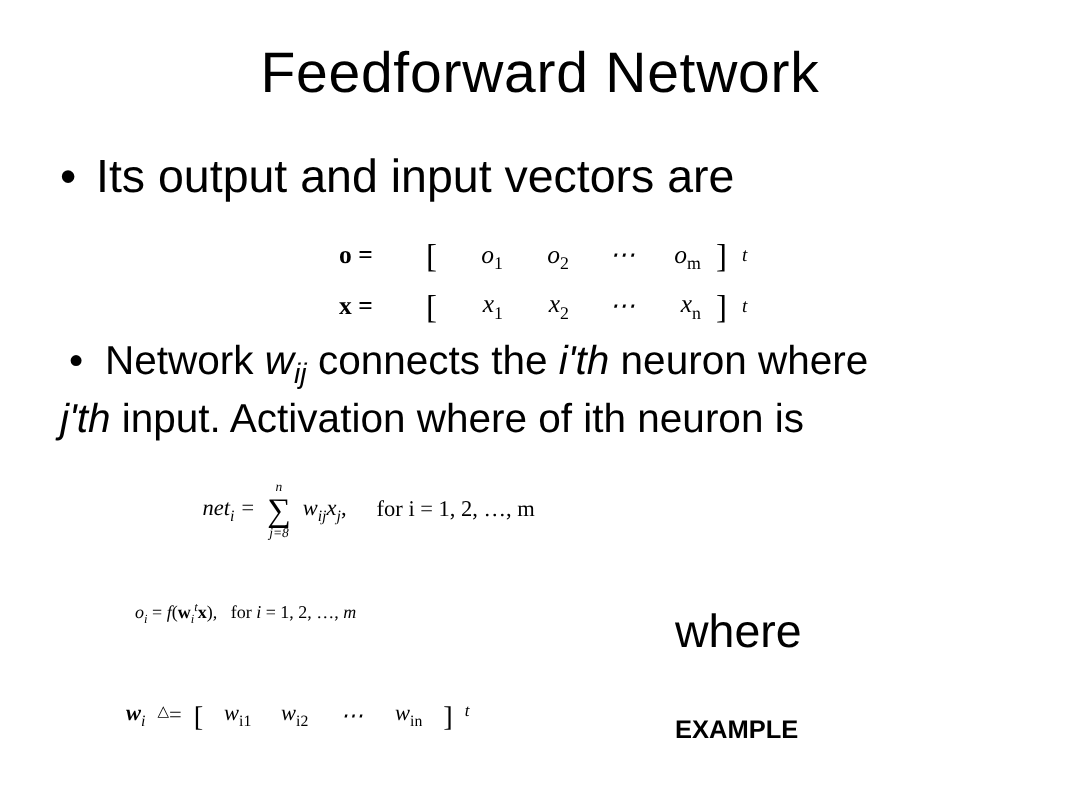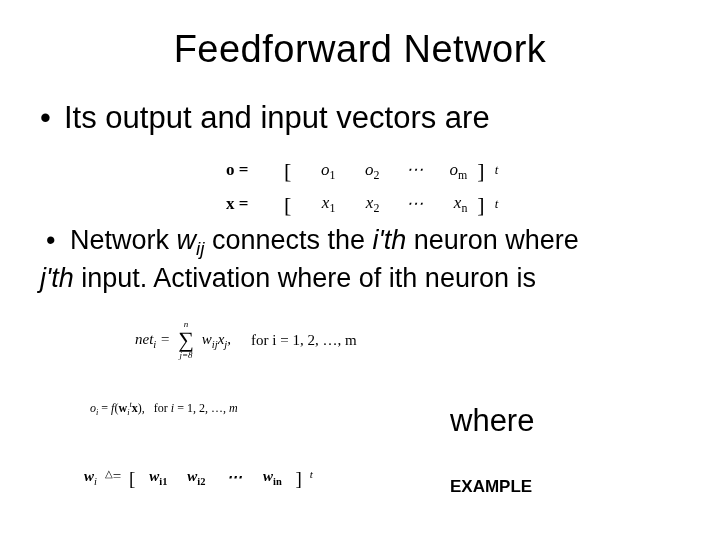--- a/index.html
+++ b/index.html
@@ -103,21 +103,21 @@
     top: 468px;
     font-size: 15px;
     display:flex;
     align-items:flex-start;
     gap:8px;
   }
   .eq-w .lhs { font-weight:bold; font-style: italic; }
   .eq-w .tri { font-size: 10px; vertical-align: 4px; }
   .eq-w .brk { font-size: 19px; }
   .eq-w .sup { font-size:0.75em; vertical-align: super; font-style: italic;}
-  .eq-w .cell { display:inline-block; min-width:30px; text-align:center; font-style: italic; font-weight: bold;}
+  .eq-w .cell { display:inline-block; min-width:30px; text-align:center; font-style: italic;}
   .eq-w .cell .s { font-size:0.7em; vertical-align:sub; font-style:normal;}
   .example {
     position: absolute;
     left: 450px;
     top: 477px;
     font-size: 17px;
     font-weight: bold;
     color: #000000;
     font-family: Arial, Helvetica, sans-serif;
   }

